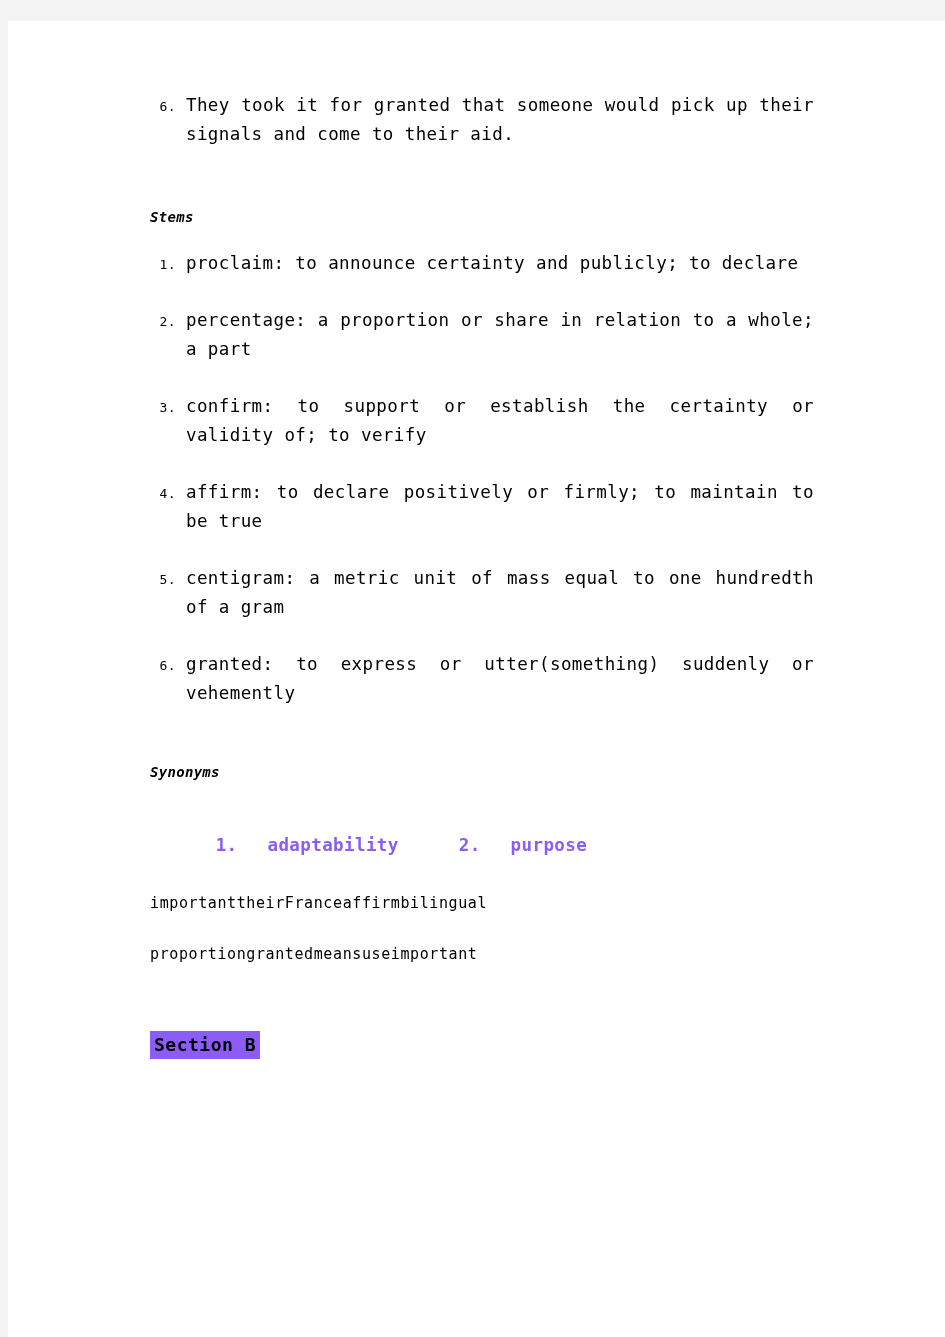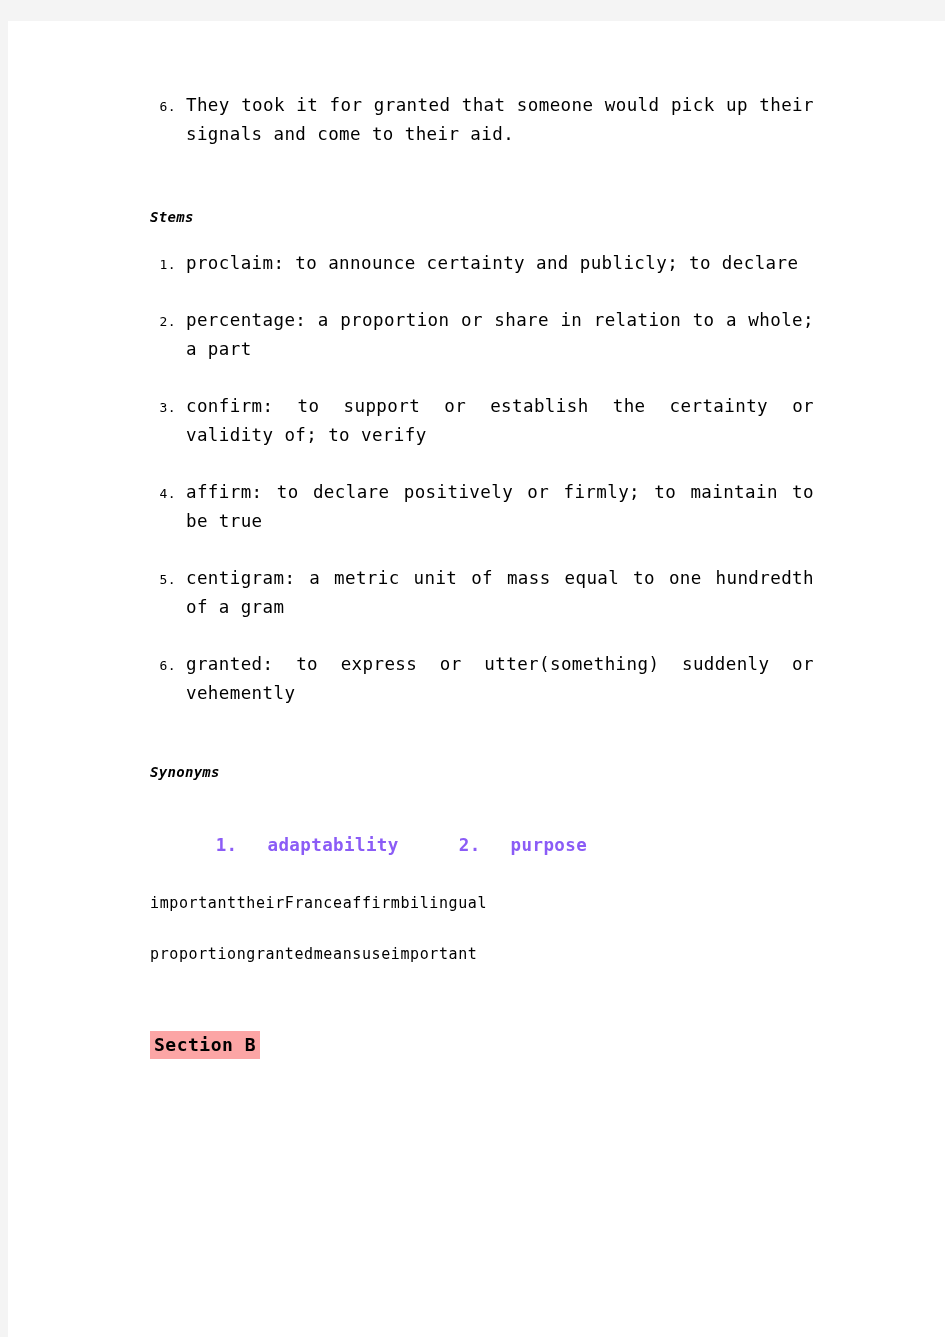--- a/index.html
+++ b/index.html
@@ -116,21 +116,21 @@
   }
   .cloze-row:last-child { margin-bottom: 0; }
   .cloze-word { white-space: nowrap; }
 
   
   .section-b-wrap {
     margin-top: 62px;
   }
   .section-b {
     display: inline-block;
-    background: #fca5a5;
+    background: #8b5cf6;
     font-size: 18px;
     font-weight: bold;
     color: #000;
     padding: 3px 4px 4px 4px;
     letter-spacing: 0.5px;
   }
 
   .spaced { white-space: pre; }
 </style>
 </head>

